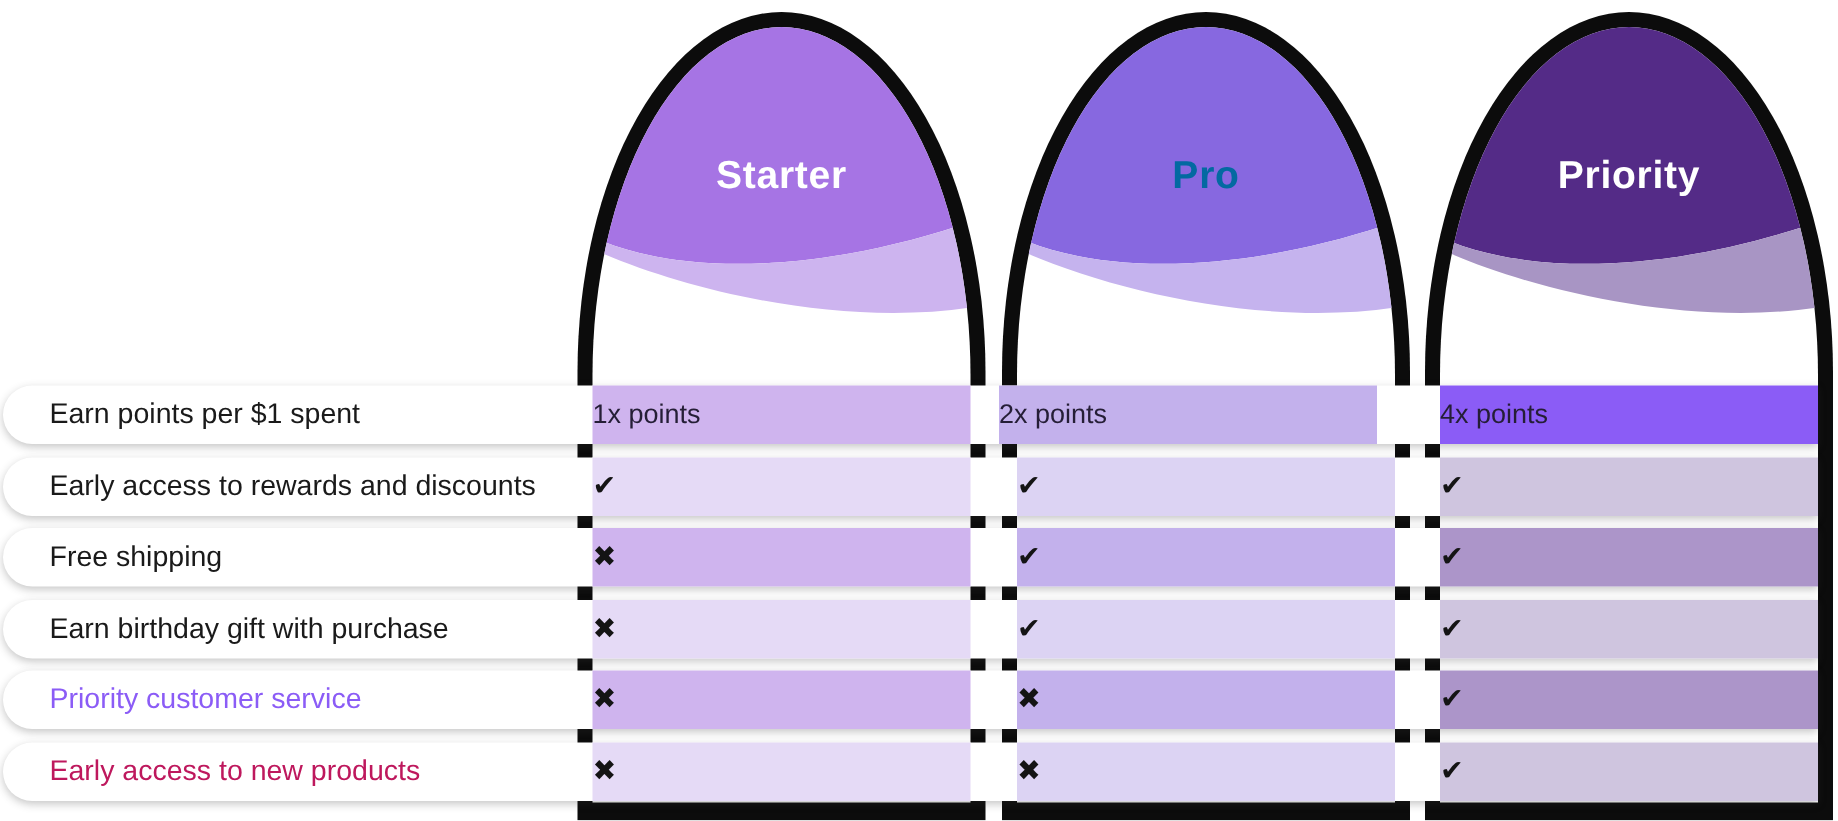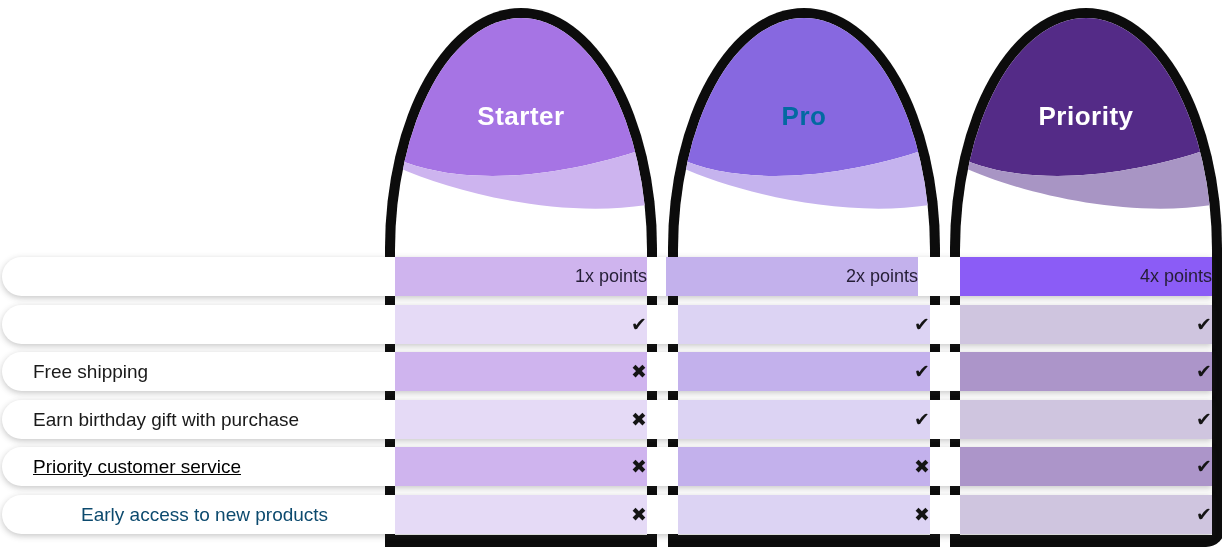--- a/index.html
+++ b/index.html
@@ -1,19 +1,18 @@
 <!DOCTYPE html>
 <html><head>
 <meta charset="utf-8">
 <style>
   html,body{margin:0;padding:0;background:#ffffff;}
   .stage{
     position:relative;width:1225px;height:547px;background:#ffffff;overflow:hidden;
     font-family:"Liberation Sans","DejaVu Sans",sans-serif;
-    border-radius:19px;
   }
   
   .column{
     position:absolute;top:8px;bottom:0;width:272px;background:#0c0c0c;
     border-radius:136px 136px 0 0 / 240px 240px 0 0;z-index:1;
   }
   .column-inner{
     position:absolute;left:10px;right:10px;top:10px;bottom:12px;background:#ffffff;
     border-radius:126px 126px 0 0 / 232px 232px 0 0;overflow:hidden;
   }
@@ -27,21 +26,21 @@
     position:absolute;left:2px;width:1210px;height:39px;background:#ffffff;
     border-radius:20px 0 0 20px;z-index:2;
     box-shadow:0 2px 6px rgba(50,50,50,.28);
   }
   .row-label{
     position:absolute;left:31px;top:0;height:39px;line-height:39px;
     font-size:19px;color:#1a1a1a;white-space:nowrap;
   }
   .cell{
     position:absolute;top:0;height:39px;width:252px;
-    display:flex;align-items:center;justify-content:flex-end;
+    display:flex;align-items:center;justify-content:flex-start;
   }
   .cell-text{font-size:18px;color:#251e36;}
   .mark{
     font-family:"DejaVu Sans",sans-serif;font-weight:700;font-size:19px;
     color:#141414;line-height:1;
   }
 </style>
 </head>
 <body>
 
@@ -67,31 +66,33 @@
     <div class="column" style="left: 950px;">
     <div class="column-inner">
       <svg class="header-wave" viewBox="0 0 252 240" preserveAspectRatio="none" xmlns="http://www.w3.org/2000/svg">
         <path class="wave-main" d="M0,0 H252 V130 C140,168 50,163 0,140 Z" fill="#542b87"></path>
         <path class="wave-light" d="M0,140 C50,163 140,168 252,130 L252,187 C165,200 62,176 0,148 Z" fill="#a895c4"></path>
       </svg>
       <div class="column-title" style="color: rgb(255, 255, 255);">Priority</div>
     </div>
   </div>
     <div class="row" style="top: 257px;">
+    <div class="row-label" style="color: rgb(26, 26, 26);">Earn points per $1 spent</div>
   <div class="cell" style="left: 393px; background: rgb(207, 180, 238);">
         <span class="cell-text" style="color: rgb(37, 30, 54);">1x points</span>
       </div>
       <div class="cell" style="left: 664px; background: rgb(195, 177, 236);">
         <span class="cell-text" style="color: rgb(37, 30, 54);">2x points</span>
       </div>
       <div class="cell" style="left: 958px; background: #8b5cf6;">
         <span class="cell-text" style="color: rgb(37, 30, 54);">4x points</span>
       </div>
     </div>
     <div class="row" style="top: 305px;">
+    <div class="row-label" style="color: rgb(26, 26, 26);">Early access to rewards and discounts</div>
   <div class="cell" style="left: 393px; background: rgb(229, 218, 246);">
         <span class="mark" style="color: rgb(20, 20, 20);">✔</span>
       </div>
       <div class="cell" style="left: 676px; background: rgb(220, 211, 243);">
         <span class="mark" style="color: rgb(20, 20, 20);">✔</span>
       </div>
       <div class="cell" style="left: 958px; background: rgb(207, 197, 223);">
         <span class="mark" style="color: rgb(20, 20, 20);">✔</span>
       </div>
     </div>
@@ -113,33 +114,33 @@
         <span class="mark" style="color: rgb(20, 20, 20);">✖</span>
       </div>
       <div class="cell" style="left: 676px; background: rgb(220, 211, 243);">
         <span class="mark" style="color: rgb(20, 20, 20);">✔</span>
       </div>
       <div class="cell" style="left: 958px; background: rgb(207, 197, 223);">
         <span class="mark" style="color: rgb(20, 20, 20);">✔</span>
       </div>
     </div>
     <div class="row" style="top: 447px;">
-    <div class="row-label" style="color: #000000; text-decoration: underline;">Priority customer service</div>
+    <div class="row-label" style="color: #8b5cf6;">Priority customer service</div>
   <div class="cell" style="left: 393px; background: rgb(207, 180, 238);">
         <span class="mark" style="color: rgb(20, 20, 20);">✖</span>
       </div>
       <div class="cell" style="left: 676px; background: rgb(195, 177, 236);">
         <span class="mark" style="color: rgb(20, 20, 20);">✖</span>
       </div>
       <div class="cell" style="left: 958px; background: rgb(172, 149, 201);">
         <span class="mark" style="color: rgb(20, 20, 20);">✔</span>
       </div>
     </div>
     <div class="row" style="top: 495px;">
-    <div class="row-label" style="color: #0c4a6e; margin-left: 48px;">Early access to new products</div>
+    <div class="row-label" style="color: #be185d;">Early access to new products</div>
   <div class="cell" style="left: 393px; background: rgb(229, 218, 246);">
         <span class="mark" style="color: rgb(20, 20, 20);">✖</span>
       </div>
       <div class="cell" style="left: 676px; background: rgb(220, 211, 243);">
         <span class="mark" style="color: rgb(20, 20, 20);">✖</span>
       </div>
       <div class="cell" style="left: 958px; background: rgb(207, 197, 223);">
         <span class="mark" style="color: rgb(20, 20, 20);">✔</span>
       </div>
     </div>

